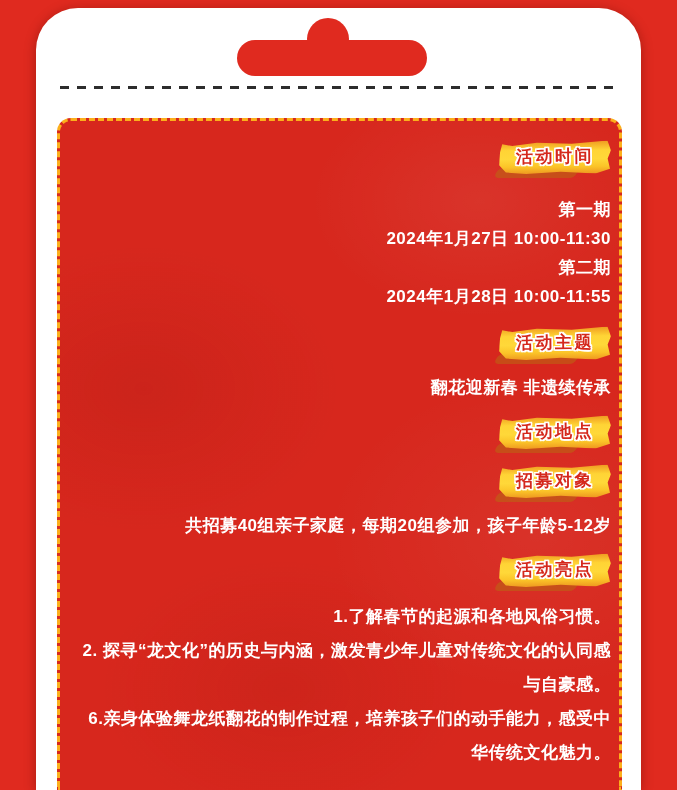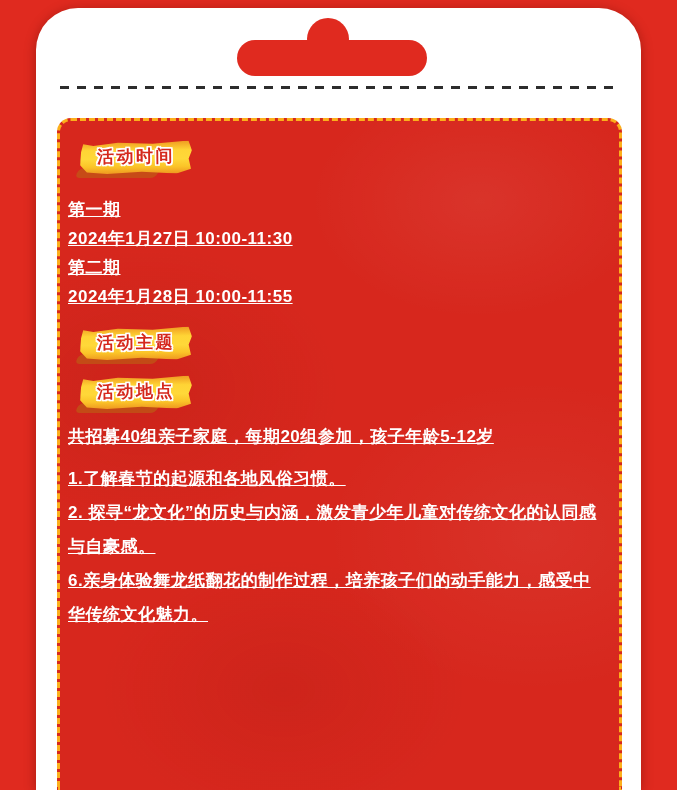--- a/index.html
+++ b/index.html
@@ -13,20 +13,21 @@
   .stage { position: absolute; inset: 0; }
 
   
   .card {
     position: absolute;
     left: 36px; top: 8px;
     width: 605px; height: 782px;
     background: #ffffff;
     border-radius: 42px 42px 0 0;
     box-shadow: 0 2px 12px rgba(96,10,5,.45);
+    text-align: right;
   }
 
   
   .clip { position: absolute; left: 201px; top: 10px; width: 190px; height: 58px; }
   .clip::before {
     content: ""; position: absolute;
     left: 70px; top: 0; width: 42px; height: 42px;
     border-radius: 50%; background: #e02a1f;
   }
   .clip::after {
@@ -61,21 +62,20 @@
       #d7271d;
   }
 
   .panel p {
     margin: 0;
     color: #ffffff;
     font-weight: 700;
     font-size: 17px;
     letter-spacing: .5px;
     white-space: nowrap;
-    text-decoration: underline;
   }
 
   
   .badge-row { margin: 16px 0 0 12px; height: 33px; }
   .panel > .badge-row:first-child { margin-top: 0; }
   .badge { position: relative; display: inline-block; }
   .smear {
     position: absolute; left: -3px; bottom: -4px;
     width: 72%; height: 10px; border-radius: 6px;
     background: rgba(186,106,18,.55);
@@ -130,30 +130,43 @@
         <p>第二期</p>
         <p>2024年1月28日 10:00-11:55</p>
       </div>
 
       <div class="badge-row">
         <span class="badge">
           <i class="smear"></i>
           <b class="badge-label">活动主题</b>
         </span>
       </div>
+      <p class="text-line">翻花迎新春 非遗续传承</p>
 
       <div class="badge-row">
         <span class="badge">
           <i class="smear"></i>
           <b class="badge-label">活动地点</b>
         </span>
       </div>
 
+      <div class="badge-row">
+        <span class="badge">
+          <i class="smear"></i>
+          <b class="badge-label">招募对象</b>
+        </span>
+      </div>
       <p class="text-line">共招募40组亲子家庭，每期20组参加，孩子年龄5-12岁</p>
 
+      <div class="badge-row">
+        <span class="badge">
+          <i class="smear"></i>
+          <b class="badge-label">活动亮点</b>
+        </span>
+      </div>
       <div class="highlights">
         <p>1.了解春节的起源和各地风俗习惯。</p>
         <p>2. 探寻“龙文化”的历史与内涵，激发青少年儿童对传统文化的认同感</p>
         <p>与自豪感。</p>
         <p>6.亲身体验舞龙纸翻花的制作过程，培养孩子们的动手能力，感受中</p>
         <p>华传统文化魅力。</p>
       </div>
 
     </div>
   </div>

